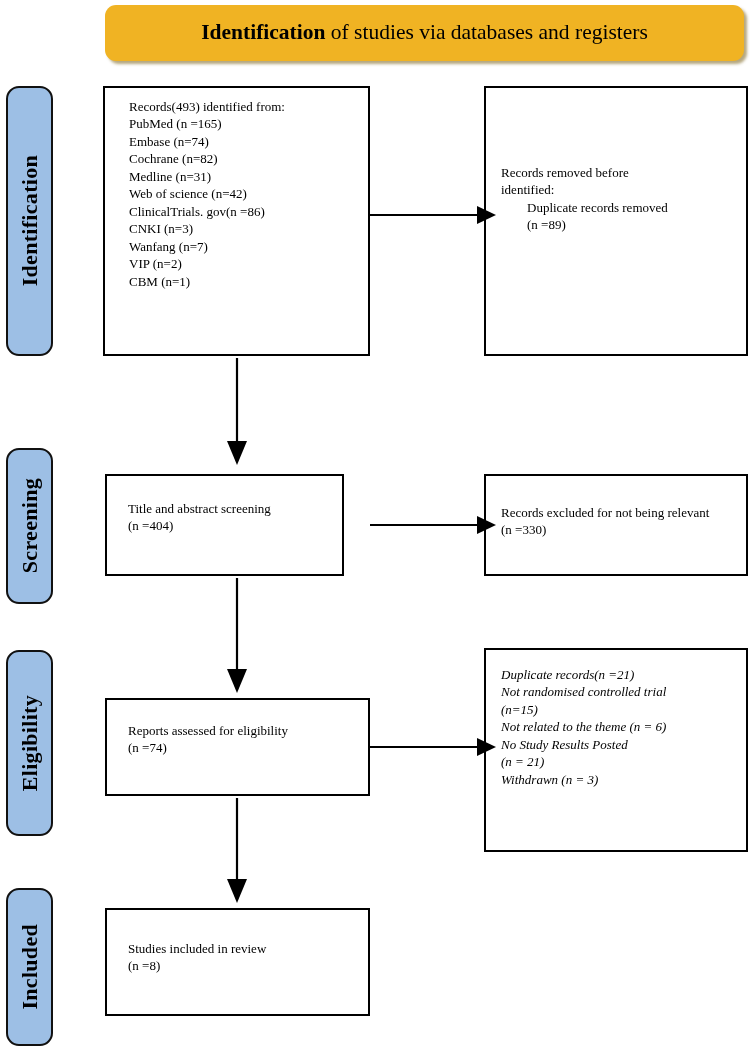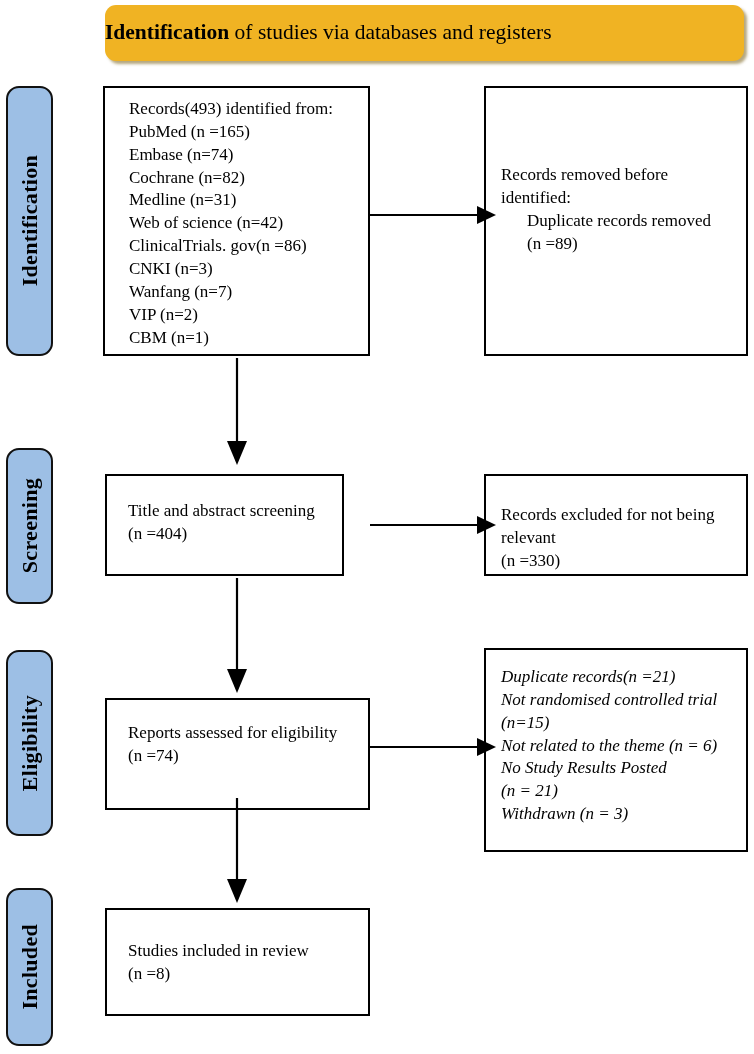--- a/index.html
+++ b/index.html
@@ -30,21 +30,21 @@
     position: absolute;
     left: 105px;
     top: 5px;
     width: 639px;
     height: 56px;
     background: #F0B323;
     border-radius: 11px;
     box-shadow: 3px 3px 3px rgba(120, 95, 20, 0.55);
     display: flex;
     align-items: center;
-    justify-content: flex-start;
+    justify-content: center;
     box-sizing: border-box;
   }
   .header-text {
     font-size: 21.5px;
     line-height: 1.1;
     white-space: nowrap;
     text-align: center;
   }
   .header-text .hdr-strong {
     font-weight: bold;
@@ -81,21 +81,21 @@
 
   
   .flow-box {
     position: absolute;
     background: #ffffff;
     border: 2.5px solid #000000;
     box-sizing: border-box;
     padding: 0;
   }
   .flow-box-text {
-    font-size: 17px;
+    font-size: 13px;
     line-height: 1.345;
     white-space: pre-wrap;
   }
   .box-indent {
     display: block;
     padding-left: 26px;
   }
 
   
   #box-records-identified {
@@ -135,21 +135,21 @@
   #box-records-excluded .flow-box-text {
     position: absolute;
     left: 15px;
     top: 11px;
     right: 2px;
     margin-top: 17px;
   }
 
   
   #box-reports-assessed {
-    left: 105px; top: 698px; width: 265px; height: 112px;
+    left: 105px; top: 698px; width: 265px; height: 98px;
   }
   #box-reports-assessed .flow-box-text {
     position: absolute;
     left: 21px;
     top: 22px;
     right: 6px;
   }
 
   #box-reports-excluded {
     left: 484px; top: 648px; width: 264px; height: 204px; font-style: italic;

